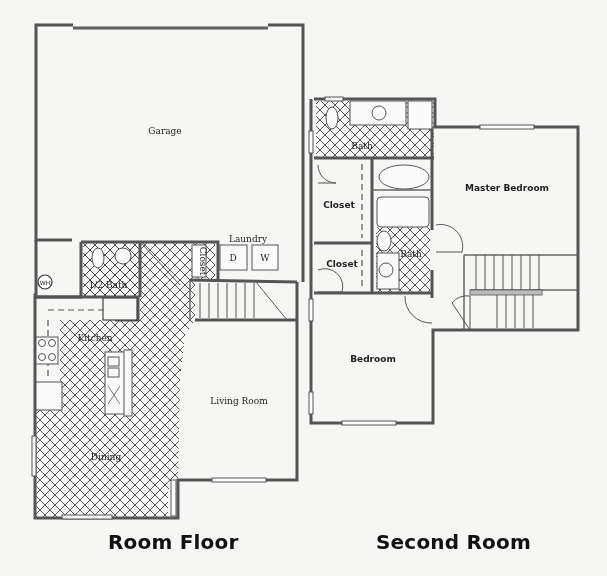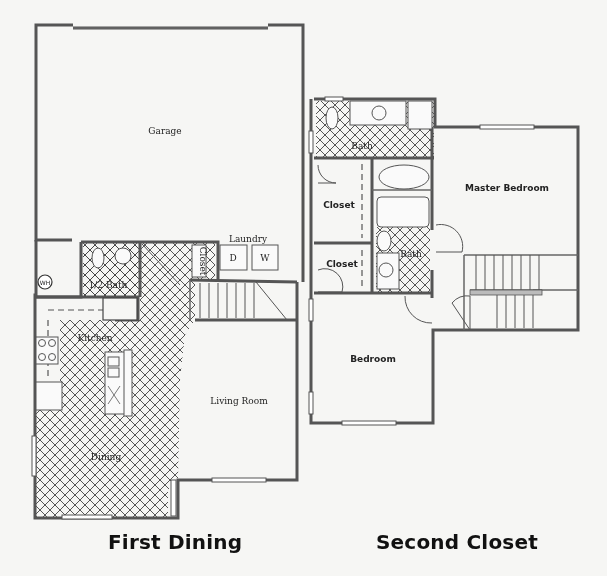--- a/index.html
+++ b/index.html
@@ -172,14 +172,14 @@
 
     <text class="room-label" x="362" y="149" text-anchor="middle">Bath</text>
     <text class="room-label-bold" x="339" y="208" text-anchor="middle">Closet</text>
     <text class="room-label-bold" x="342" y="267" text-anchor="middle">Closet</text>
     <text class="room-label" x="411" y="257" text-anchor="middle">Bath</text>
     <text class="room-label-bold" x="507" y="191" text-anchor="middle">Master Bedroom</text>
     <text class="room-label-bold" x="373" y="362" text-anchor="middle">Bedroom</text>
   </g>
 </svg>
 
-<div class="floor-label" style="left:108px; top:530px;">First Dining</div>
-<div class="floor-label" style="left:376px; top:530px;">Second Closet</div>
+<div class="floor-label" style="left:108px; top:530px;">Room Floor</div>
+<div class="floor-label" style="left:376px; top:530px;">Second Room</div>
 
 </body></html>

